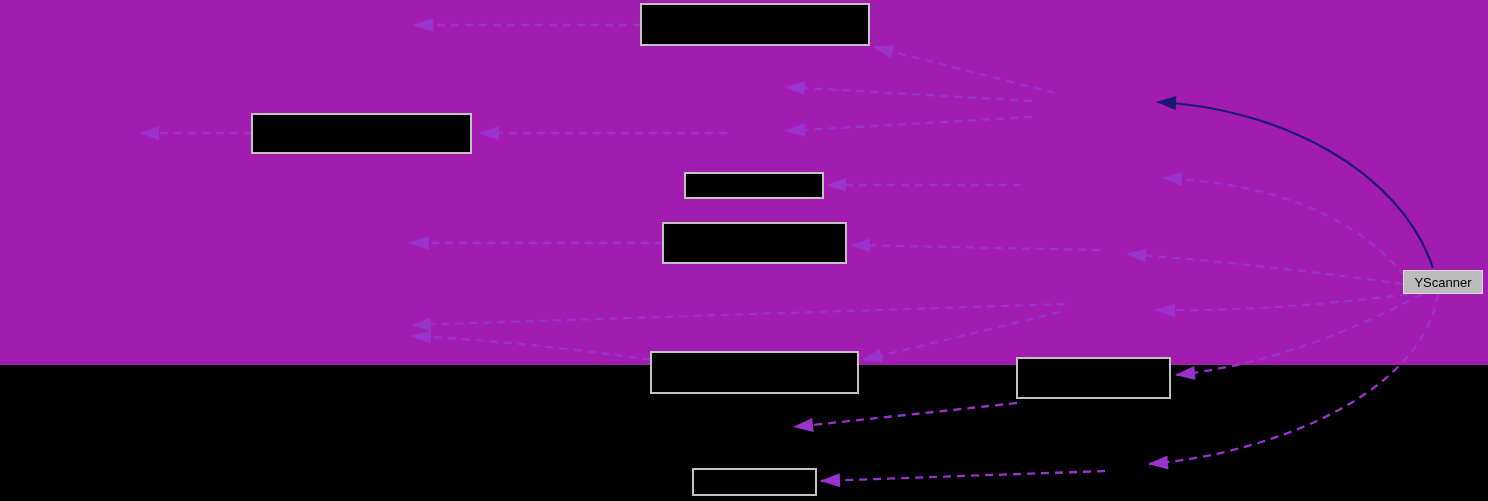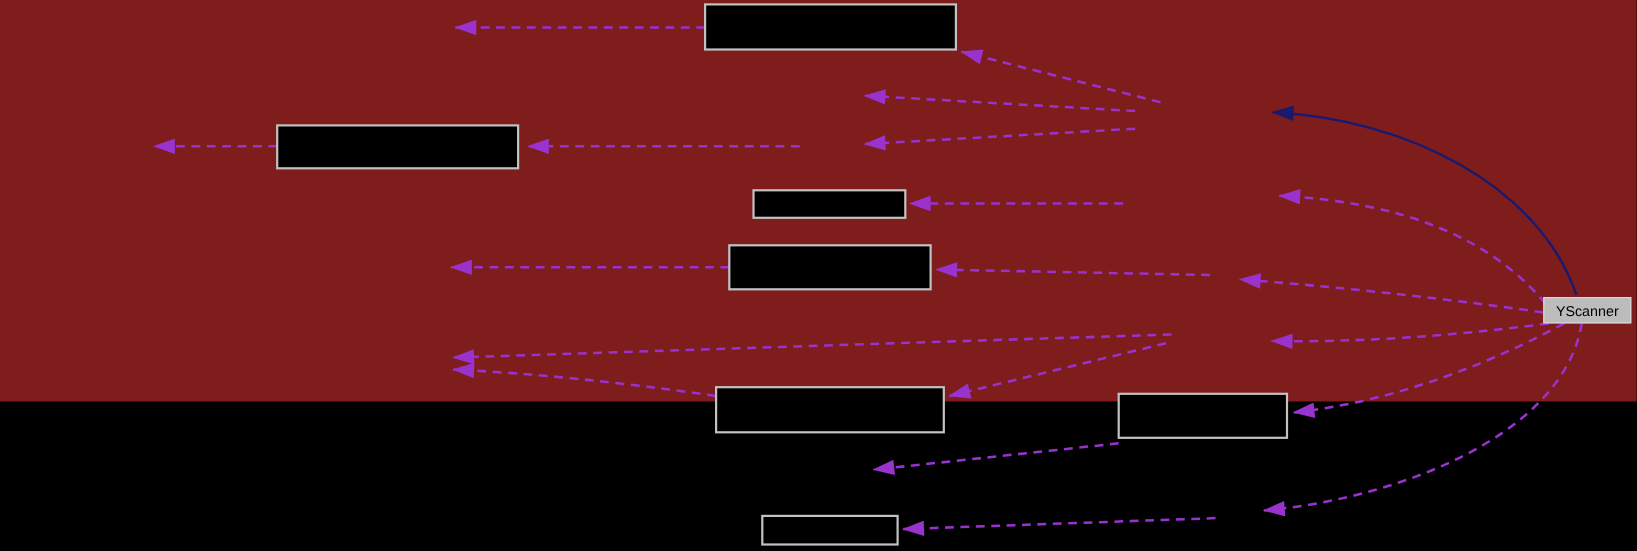--- a/index.html
+++ b/index.html
@@ -8,21 +8,21 @@
     background: #000000;
     width: 1488px;
     height: 501px;
     overflow: hidden;
     font-family: "Liberation Sans", sans-serif;
   }
   #stage {
     position: relative;
     width: 1488px;
     height: 365px;
-    background: #7f1d1d;
+    background: #a21caf;
   }
   #graph-svg {
     position: absolute;
     left: 0;
     top: 0;
   }
   .hl-node {
     position: absolute;
     box-sizing: border-box;
     display: flex;

